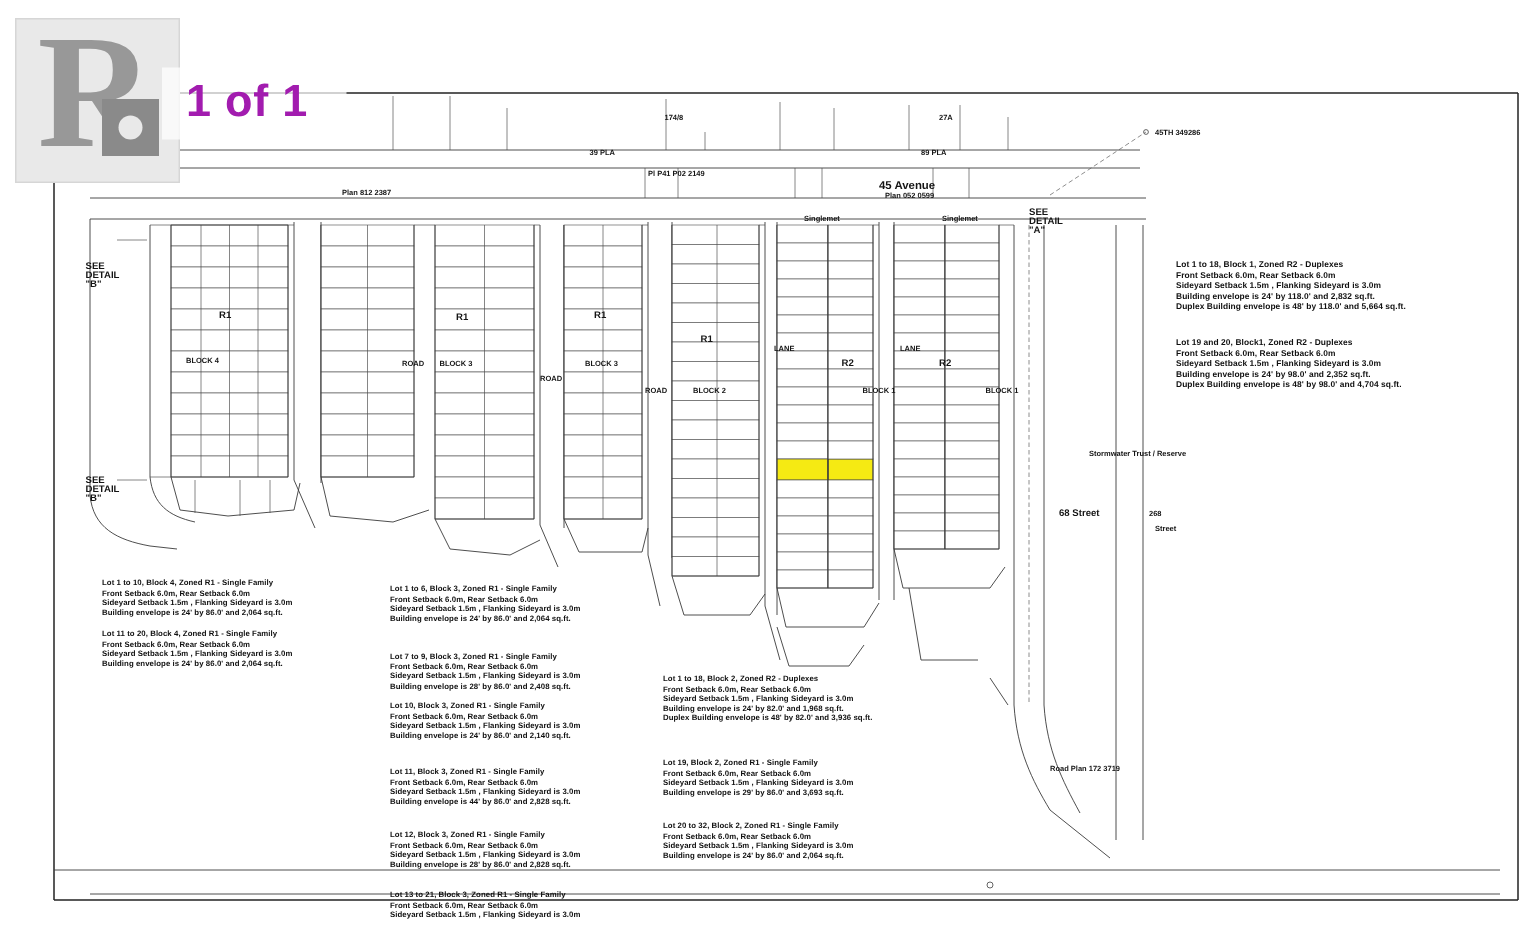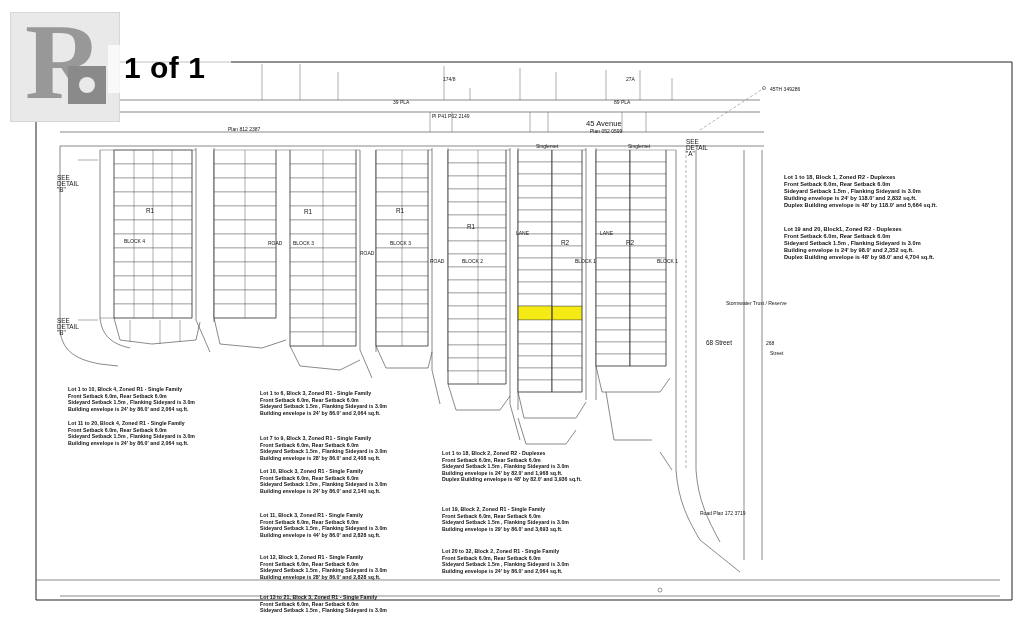--- a/index.html
+++ b/index.html
@@ -89,40 +89,40 @@
 
   
   #count-pill {
     position: absolute;
     left: 108px;
     top: 45px;
     padding: 6px 26px 8px 16px;
     background: rgba(255,255,255,.72);
     font-size: 30px;
     font-weight: 700;
-    color: #000000;
+    color: #a21caf;
     letter-spacing: .5px;
   }
 
   
   .note {
     position: absolute;
     font-size: 5.2px;
     line-height: 6.6px;
     font-weight: 700;
     color: #101010;
     white-space: pre-line;
     letter-spacing: .05px;
   }
   .note.big { font-size: 5.6px; line-height: 7.1px; }
 
   .maplabel {
     position: absolute;
     font-size: 5px;
-    font-weight: 400;
+    font-weight: 700;
     color: #151515;
     white-space: pre-line;
     line-height: 6px;
   }
   .maplabel.med { font-size: 6.4px; }
   .maplabel.lg { font-size: 7.6px; }
 </style>
 </head>
 <body>
 

